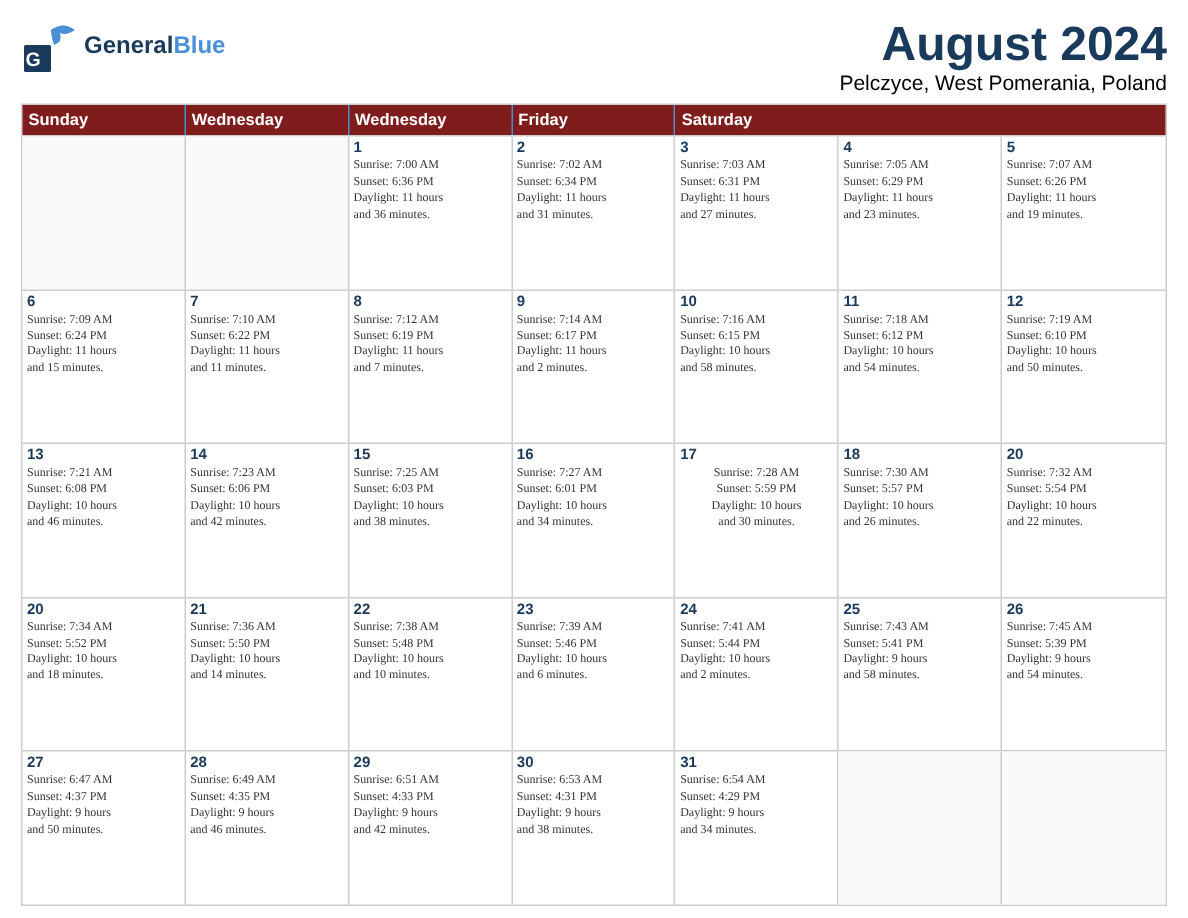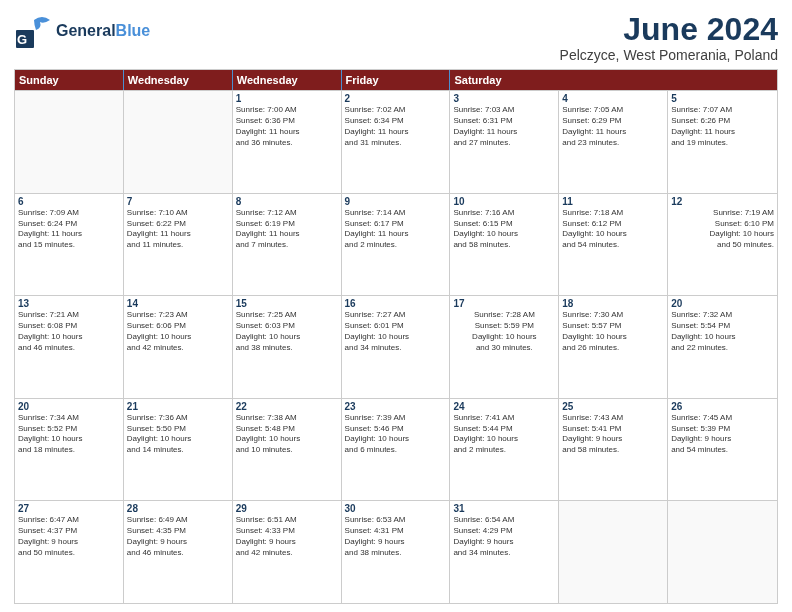--- a/index.html
+++ b/index.html
@@ -27,21 +27,21 @@
       text-align: right;
     }
     .main-title {
       font-size: 32px;
       font-weight: bold;
       color: #1a3a5c;
       line-height: 1.1;
     }
     .subtitle {
       font-size: 14px;
-      color: #404040;
+      color: #000000;
     }
     .calendar {
       flex: 1;
       display: flex;
       flex-direction: column;
       border: 1px solid #ccc;
     }
     .cal-header {
       display: grid;
       grid-template-columns: repeat(7, 1fr);
@@ -81,20 +81,21 @@
     .day-num {
       font-size: 10px;
       font-weight: bold;
       color: #1a3a5c;
       margin-bottom: 1px;
     }
     .cell-text {
       font-size: 8px;
       line-height: 1.35;
       color: #333;
+      font-family: Liberation Serif, serif;
     }
     .logo-wrapper {
       display: flex;
       align-items: center;
       gap: 4px;
     }
   </style>
 </head>
 <body>
 
@@ -104,21 +105,21 @@
       <svg width="38" height="38" viewBox="0 0 38 38">
         <rect x="2" y="18" width="18" height="18" fill="#1a3a5c" rx="1"></rect>
         <text x="3" y="32" font-size="13" font-weight="bold" fill="white" font-family="Arial">G</text>
         <path d="M20 8 Q28 2 36 8 Q30 12 26 10 Q28 16 22 18 Q20 12 20 8Z" fill="#4a90d9"></path>
       </svg>
       <div>
         <div style="font-size:16px;font-weight:bold;color:#1a3a5c;line-height:1.1">General<span style="color:#4a90d9">Blue</span></div>
       </div>
     </div>
     <div class="title-section">
-      <div class="main-title">June 2024</div>
+      <div class="main-title">August 2024</div>
       <div class="subtitle">Pelczyce, West Pomerania, Poland</div>
     </div>
   </div>
 
   <div class="calendar">
     <div class="cal-header">
       <div class="cal-header-cell">Sunday</div>
       <div class="cal-header-cell">Wednesday</div>
       <div class="cal-header-cell">Wednesday</div>
       <div class="cal-header-cell">Friday</div>
@@ -202,21 +203,21 @@
           </div>
           <div class="cal-cell">
             <div class="day-num">11</div>
             <div class="cell-text" style="white-space: pre-line;">Sunrise: 7:18 AM
 Sunset: 6:12 PM
 Daylight: 10 hours
 and 54 minutes.</div>
           </div>
           <div class="cal-cell">
             <div class="day-num">12</div>
-            <div class="cell-text" style="white-space: pre-line; text-align: right;">Sunrise: 7:19 AM
+            <div class="cell-text" style="white-space: pre-line;">Sunrise: 7:19 AM
 Sunset: 6:10 PM
 Daylight: 10 hours
 and 50 minutes.</div>
           </div>
         </div>
         <div class="cal-row">
           <div class="cal-cell">
             <div class="day-num">13</div>
             <div class="cell-text" style="white-space: pre-line;">Sunrise: 7:21 AM
 Sunset: 6:08 PM

